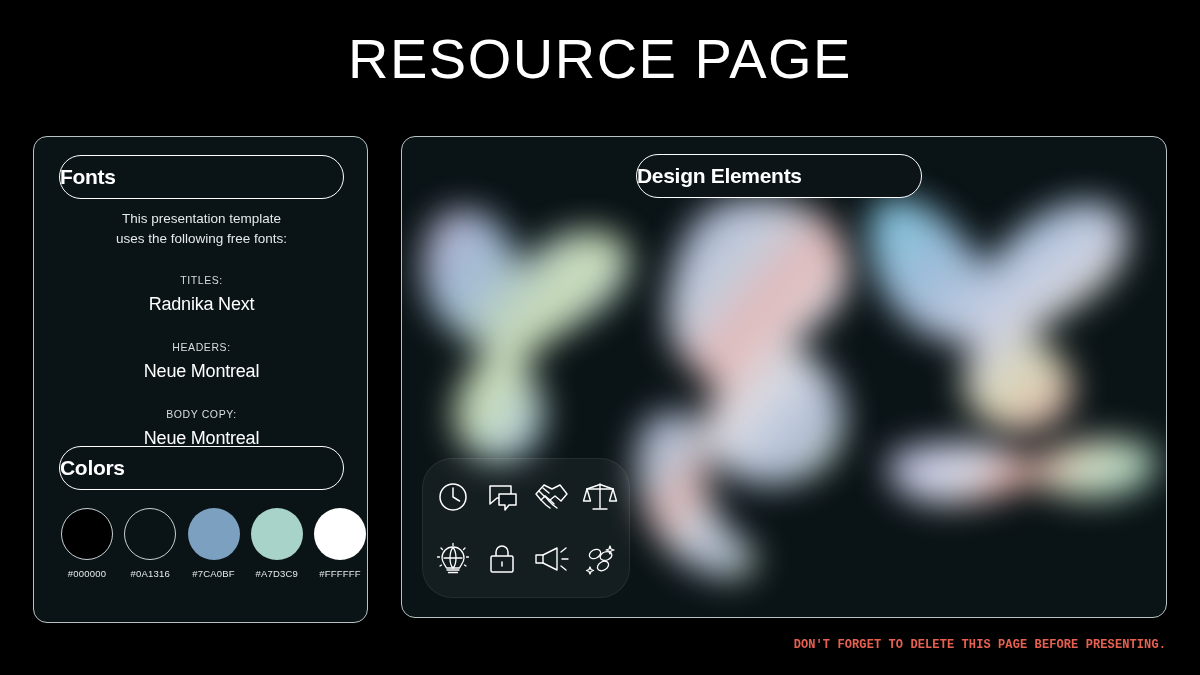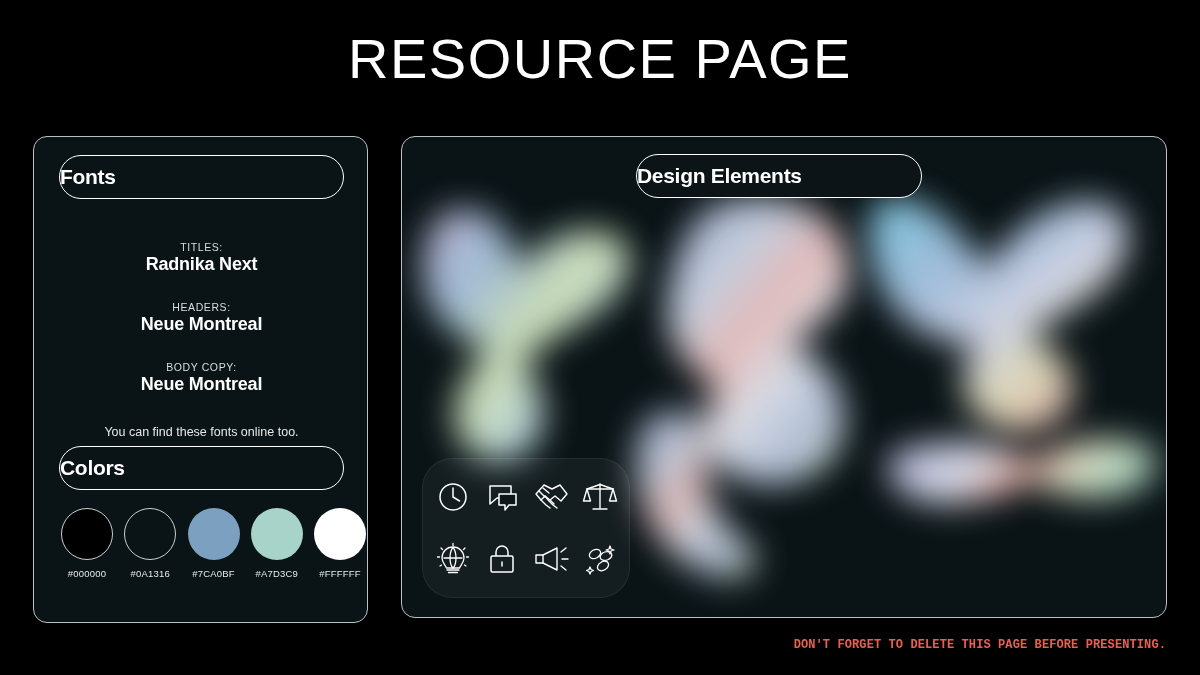--- a/index.html
+++ b/index.html
@@ -58,21 +58,21 @@
   }
   .intro{
     font-size:13.5px; line-height:1.45; color:#e4e9ea; font-weight:400;
   }
   .font-group{ margin-top:26px; }
   .font-group:first-of-type{ margin-top:32px; }
   .font-label{
     font-size:10.5px; letter-spacing:0.6px; color:#d8dedf; font-weight:400;
   }
   .font-name{
-    font-size:18px; color:#ffffff; font-weight:700; margin-top:1px; letter-spacing:-0.2px;
+    font-size:18px; color:#ffffff; font-weight:400; margin-top:8px; letter-spacing:-0.2px;
   }
   .outro{
     margin-top:30px; font-size:12.5px; color:#e4e9ea;
   }
 
   
   .swatches{
     position:absolute; left:27px; top:371px; width:305px;
     display:flex; justify-content:space-between;
   }
@@ -127,20 +127,24 @@
 
   <div class="page-title">RESOURCE PAGE</div>
 
   <div class="panel panel-left">
 
     <div class="pill pill-fonts">
       <span>Fonts</span>
     </div>
 
     <div class="fonts-body">
+      <div class="intro">
+        <div>This presentation template</div>
+        <div>uses the following free fonts:</div>
+      </div>
 
       <div class="font-group">
         <div class="font-label">TITLES:</div>
         <div class="font-name">Radnika Next</div>
       </div>
 
       <div class="font-group">
         <div class="font-label">HEADERS:</div>
         <div class="font-name">Neue Montreal</div>
       </div>

